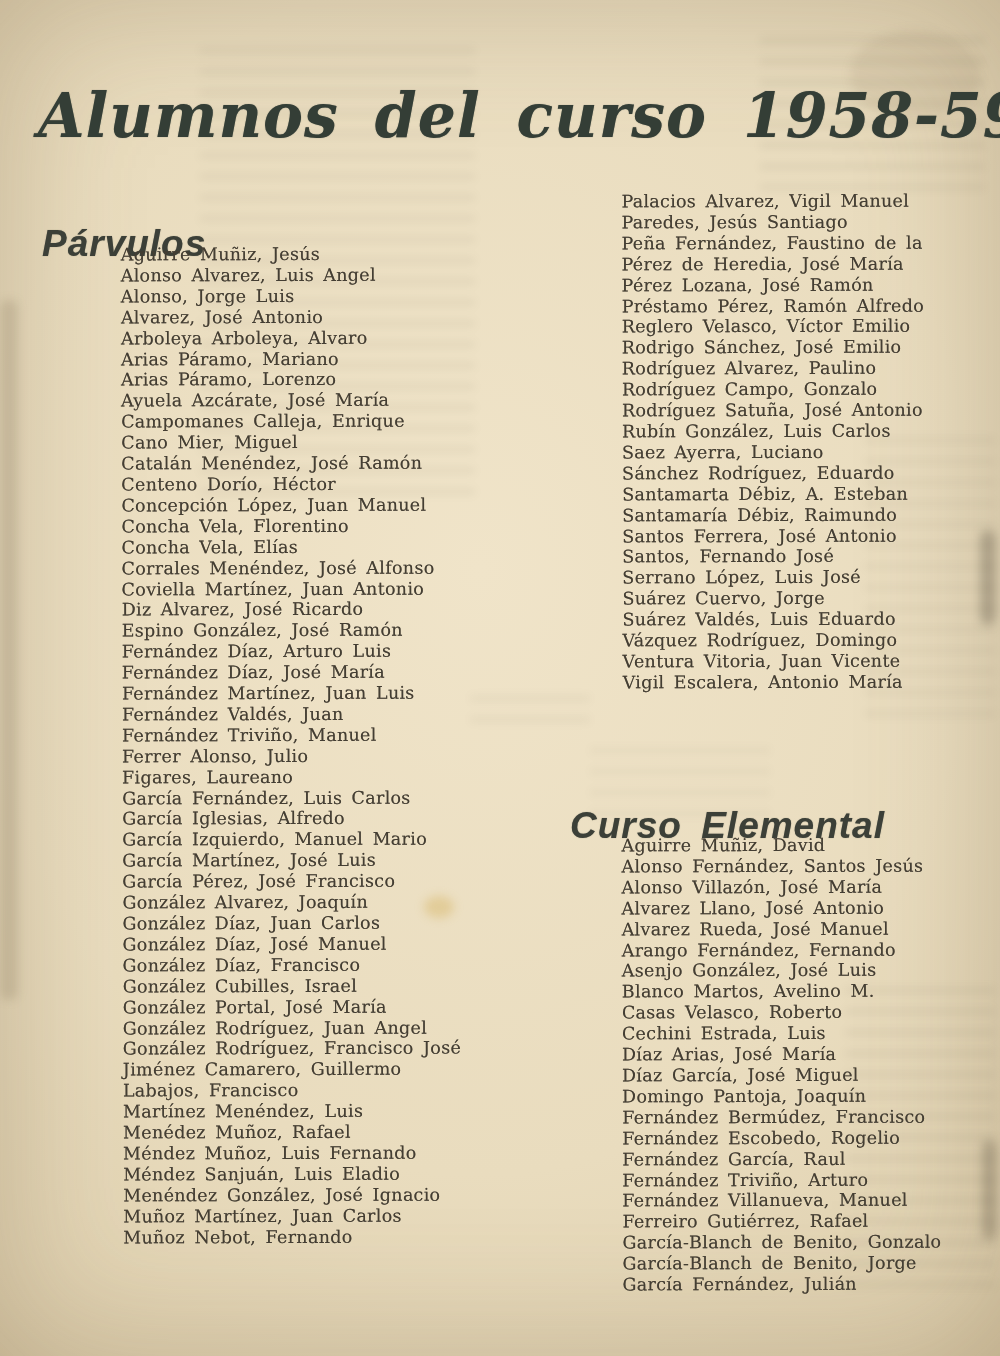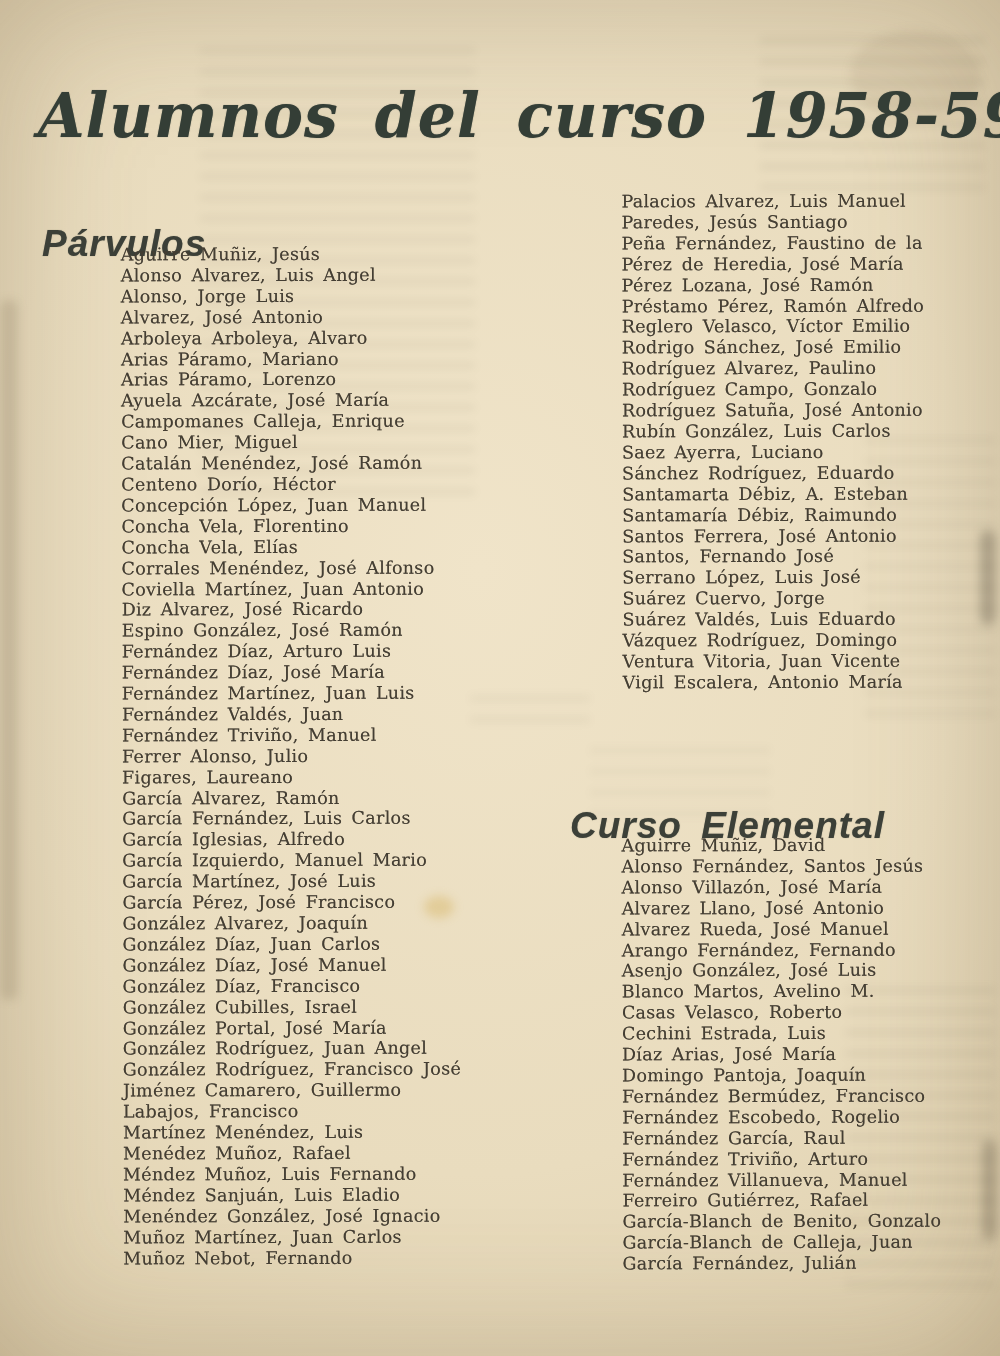--- a/index.html
+++ b/index.html
@@ -142,21 +142,20 @@
       <li>Coviella Martínez, Juan Antonio</li>
       <li>Diz Alvarez, José Ricardo</li>
       <li>Espino González, José Ramón</li>
       <li>Fernández Díaz, Arturo Luis</li>
       <li>Fernández Díaz, José María</li>
       <li>Fernández Martínez, Juan Luis</li>
       <li>Fernández Valdés, Juan</li>
       <li>Fernández Triviño, Manuel</li>
       <li>Ferrer Alonso, Julio</li>
       <li>Figares, Laureano</li>
-      <li>García Alvarez, Ramón</li>
       <li>García Fernández, Luis Carlos</li>
       <li>García Iglesias, Alfredo</li>
       <li>García Izquierdo, Manuel Mario</li>
       <li>García Martínez, José Luis</li>
       <li>García Pérez, José Francisco</li>
       <li>González Alvarez, Joaquín</li>
       <li>González Díaz, Juan Carlos</li>
       <li>González Díaz, José Manuel</li>
       <li>González Díaz, Francisco</li>
       <li>González Cubilles, Israel</li>
@@ -168,21 +167,21 @@
       <li>Martínez Menéndez, Luis</li>
       <li>Menédez Muñoz, Rafael</li>
       <li>Méndez Muñoz, Luis Fernando</li>
       <li>Méndez Sanjuán, Luis Eladio</li>
       <li>Menéndez González, José Ignacio</li>
       <li>Muñoz Martínez, Juan Carlos</li>
       <li>Muñoz Nebot, Fernando</li>
     </ul>
 
   <ul class="name-list list-parvulos-2">
-      <li>Palacios Alvarez, Luis Manuel</li>
+      <li>Palacios Alvarez, Vigil Manuel</li>
       <li>Paredes, Jesús Santiago</li>
       <li>Peña Fernández, Faustino de la</li>
       <li>Pérez de Heredia, José María</li>
       <li>Pérez Lozana, José Ramón</li>
       <li>Préstamo Pérez, Ramón Alfredo</li>
       <li>Reglero Velasco, Víctor Emilio</li>
       <li>Rodrigo Sánchez, José Emilio</li>
       <li>Rodríguez Alvarez, Paulino</li>
       <li>Rodríguez Campo, Gonzalo</li>
       <li>Rodríguez Satuña, José Antonio</li>
@@ -208,25 +207,26 @@
       <li>Alonso Fernández, Santos Jesús</li>
       <li>Alonso Villazón, José María</li>
       <li>Alvarez Llano, José Antonio</li>
       <li>Alvarez Rueda, José Manuel</li>
       <li>Arango Fernández, Fernando</li>
       <li>Asenjo González, José Luis</li>
       <li>Blanco Martos, Avelino M.</li>
       <li>Casas Velasco, Roberto</li>
       <li>Cechini Estrada, Luis</li>
       <li>Díaz Arias, José María</li>
+      <li>Díaz García, José Miguel</li>
       <li>Domingo Pantoja, Joaquín</li>
       <li>Fernández Bermúdez, Francisco</li>
       <li>Fernández Escobedo, Rogelio</li>
       <li>Fernández García, Raul</li>
       <li>Fernández Triviño, Arturo</li>
       <li>Fernández Villanueva, Manuel</li>
       <li>Ferreiro Gutiérrez, Rafael</li>
       <li>García-Blanch de Benito, Gonzalo</li>
-      <li>García-Blanch de Calleja, Juan</li>
+      <li>García-Blanch de Benito, Jorge</li>
       <li>García Fernández, Julián</li>
     </ul>
 
 </div>
 
 </body></html>

